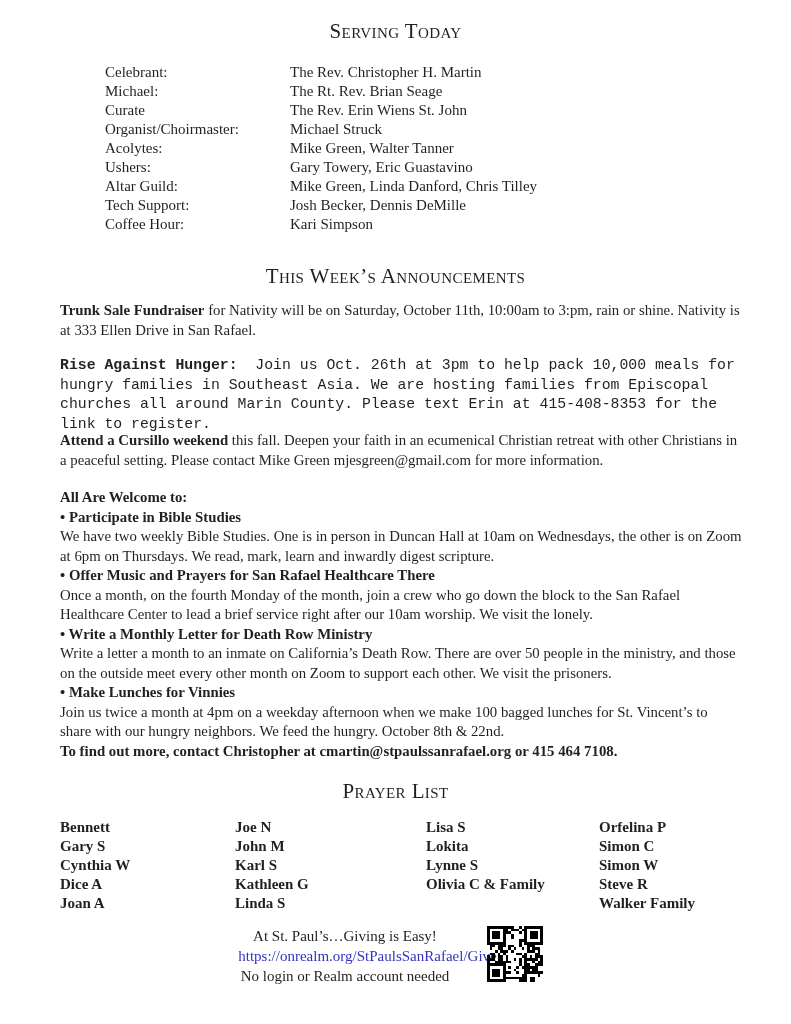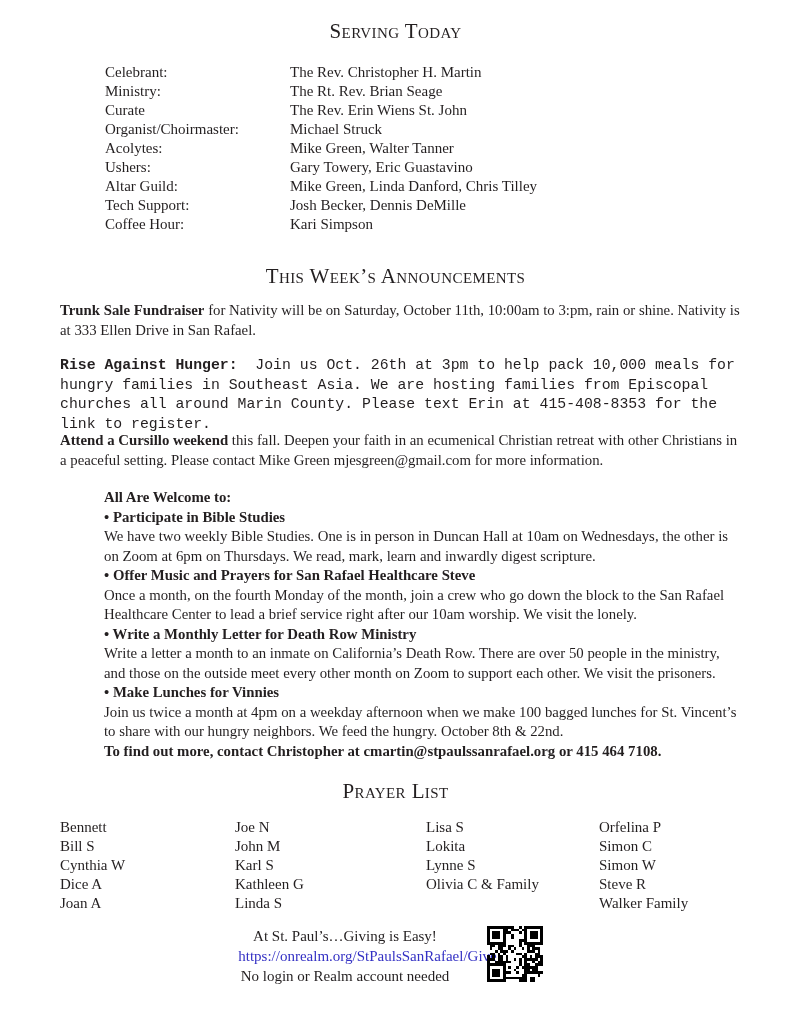--- a/index.html
+++ b/index.html
@@ -38,30 +38,30 @@
   
   .para{
     position:absolute;
     left:60px;
     width:682px;
     margin:0;
     font-size:14.8px;
     line-height:19.5px;
   }
   .bold{font-weight:bold;}
-  .welcome div{line-height:19.5px;margin-left:44px;}
+  .welcome div{line-height:19.5px;}
   
   .prayer-grid{
     position:absolute;
     left:60px;
     top:818px;
     display:flex;
     font-size:15px;
   }
-  .pcol{line-height:19px;}
+  .pcol{line-height:19px;font-weight:bold;}
   .pcol-0{width:175px;}
   .pcol-1{width:155px;}
   .pcol-2{width:173px;margin-left:36px;}
   
   .footer-text{
     position:absolute;
     left:60px;
     top:926px;
     width:570px;
     text-align:center;
@@ -89,21 +89,21 @@
 <div class="page">
 
   <div class="heading" style="top:19px;">Serving Today</div>
 
   <div class="serving-table">
     <div class="srow">
       <div class="slabel">Celebrant:</div>
       <div class="svalue">The Rev. Christopher H. Martin</div>
     </div>
     <div class="srow">
-      <div class="slabel">Ministry:</div>
+      <div class="slabel">Michael:</div>
       <div class="svalue">The Rt. Rev. Brian Seage</div>
     </div>
     <div class="srow">
       <div class="slabel">Curate</div>
       <div class="svalue">The Rev. Erin Wiens St. John</div>
     </div>
     <div class="srow">
       <div class="slabel">Organist/Choirmaster:</div>
       <div class="svalue">Michael Struck</div>
     </div>
@@ -134,35 +134,35 @@
   <p class="para" style="top:301px;"><span class="bold">Trunk Sale Fundraiser</span><span> for Nativity will be on Saturday, October 11th, 10:00am to 3:pm, rain or shine. Nativity is at 333 Ellen Drive in San Rafael.</span></p>
 
   <p class="para" style="top:356px;font-family:Liberation Mono, monospace;"><span class="bold">Rise Against Hunger:</span><span>&nbsp; Join us Oct. 26th at 3pm to help pack 10,000 meals for hungry families in Southeast Asia. We are hosting families from Episcopal churches all around Marin County. Please text Erin at 415-408-8353 for the link to register.</span></p>
 
   <p class="para" style="top:431px;"><span class="bold">Attend a Cursillo weekend</span><span> this fall. Deepen your faith in an ecumenical Christian retreat with other Christians in a peaceful setting. Please contact Mike Green mjesgreen@gmail.com for more information.</span></p>
 
   <div class="para welcome" style="top:488px;">
     <div class="bold">All Are Welcome to:</div>
     <div class="bold">• Participate in Bible Studies</div>
     <div>We have two weekly Bible Studies. One is in person in Duncan Hall at 10am on Wednesdays, the other is on Zoom at 6pm on Thursdays. We read, mark, learn and inwardly digest scripture.</div>
-    <div class="bold">• Offer Music and Prayers for San Rafael Healthcare Steve</div>
+    <div class="bold">• Offer Music and Prayers for San Rafael Healthcare There</div>
     <div>Once a month, on the fourth Monday of the month, join a crew who go down the block to the San Rafael Healthcare Center to lead a brief service right after our 10am worship. We visit the lonely.</div>
     <div class="bold">• Write a Monthly Letter for Death Row Ministry</div>
     <div>Write a letter a month to an inmate on California’s Death Row. There are over 50 people in the ministry, and those on the outside meet every other month on Zoom to support each other. We visit the prisoners.</div>
     <div class="bold">• Make Lunches for Vinnies</div>
     <div>Join us twice a month at 4pm on a weekday afternoon when we make 100 bagged lunches for St. Vincent’s to share with our hungry neighbors. We feed the hungry. October 8th &amp; 22nd.</div>
     <div class="bold">To find out more, contact Christopher at cmartin@stpaulssanrafael.org or 415 464 7108.</div>
   </div>
 
   <div class="heading" style="top:779px;">Prayer List</div>
 
   <div class="prayer-grid">
     <div class="pcol pcol-0">
       <div>Bennett</div>
-      <div>Bill S</div>
+      <div>Gary S</div>
       <div>Cynthia W</div>
       <div>Dice A</div>
       <div>Joan A</div>
     </div>
     <div class="pcol pcol-1">
       <div>Joe N</div>
       <div>John M</div>
       <div>Karl S</div>
       <div>Kathleen G</div>
       <div>Linda S</div>

